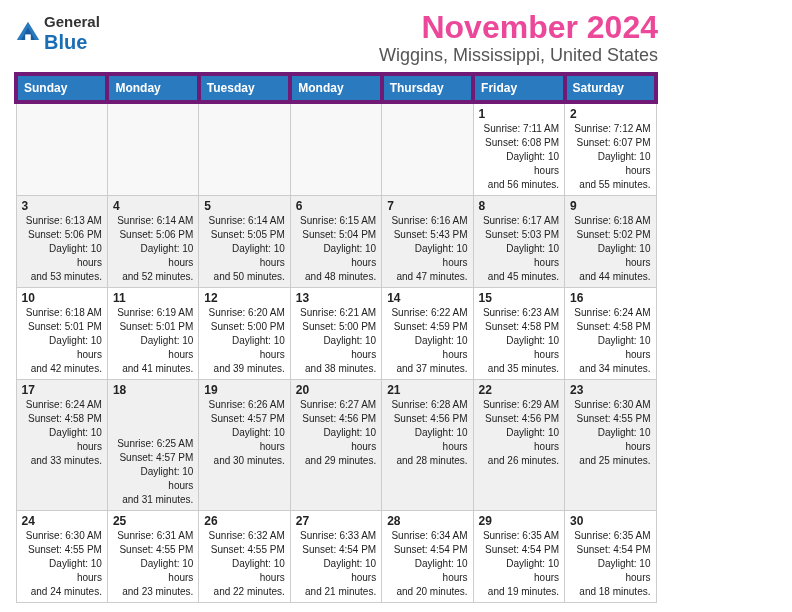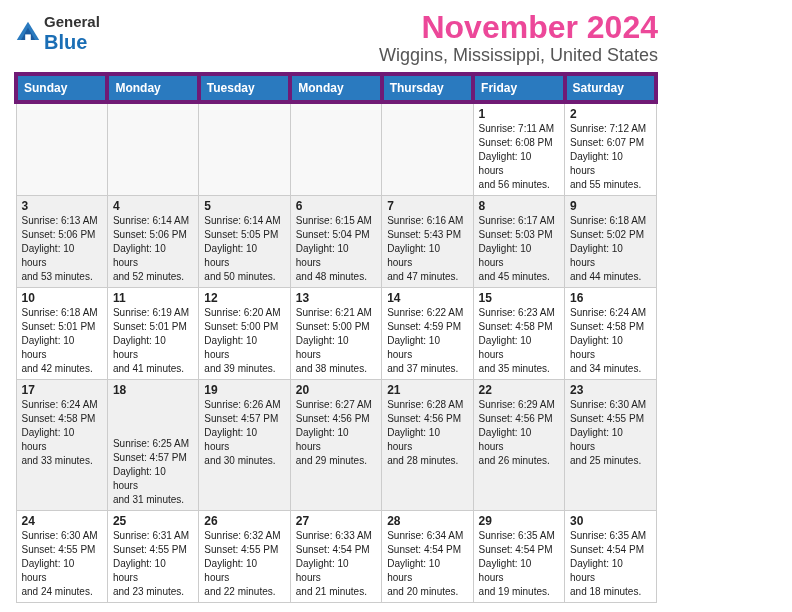--- a/index.html
+++ b/index.html
@@ -90,20 +90,21 @@
     .day-num {
       font-weight: bold;
       font-size: 12px;
       display: block;
       margin-bottom: 1px;
     }
     .day-info {
       font-size: 10px;
       color: #222;
       line-height: 1.4;
+      text-align: right;
     }
     .row-shade td {
       background: #f0f0f0;
     }
   </style>
 </head>
 <body>
 
 <div class="page">
   <div class="header">

